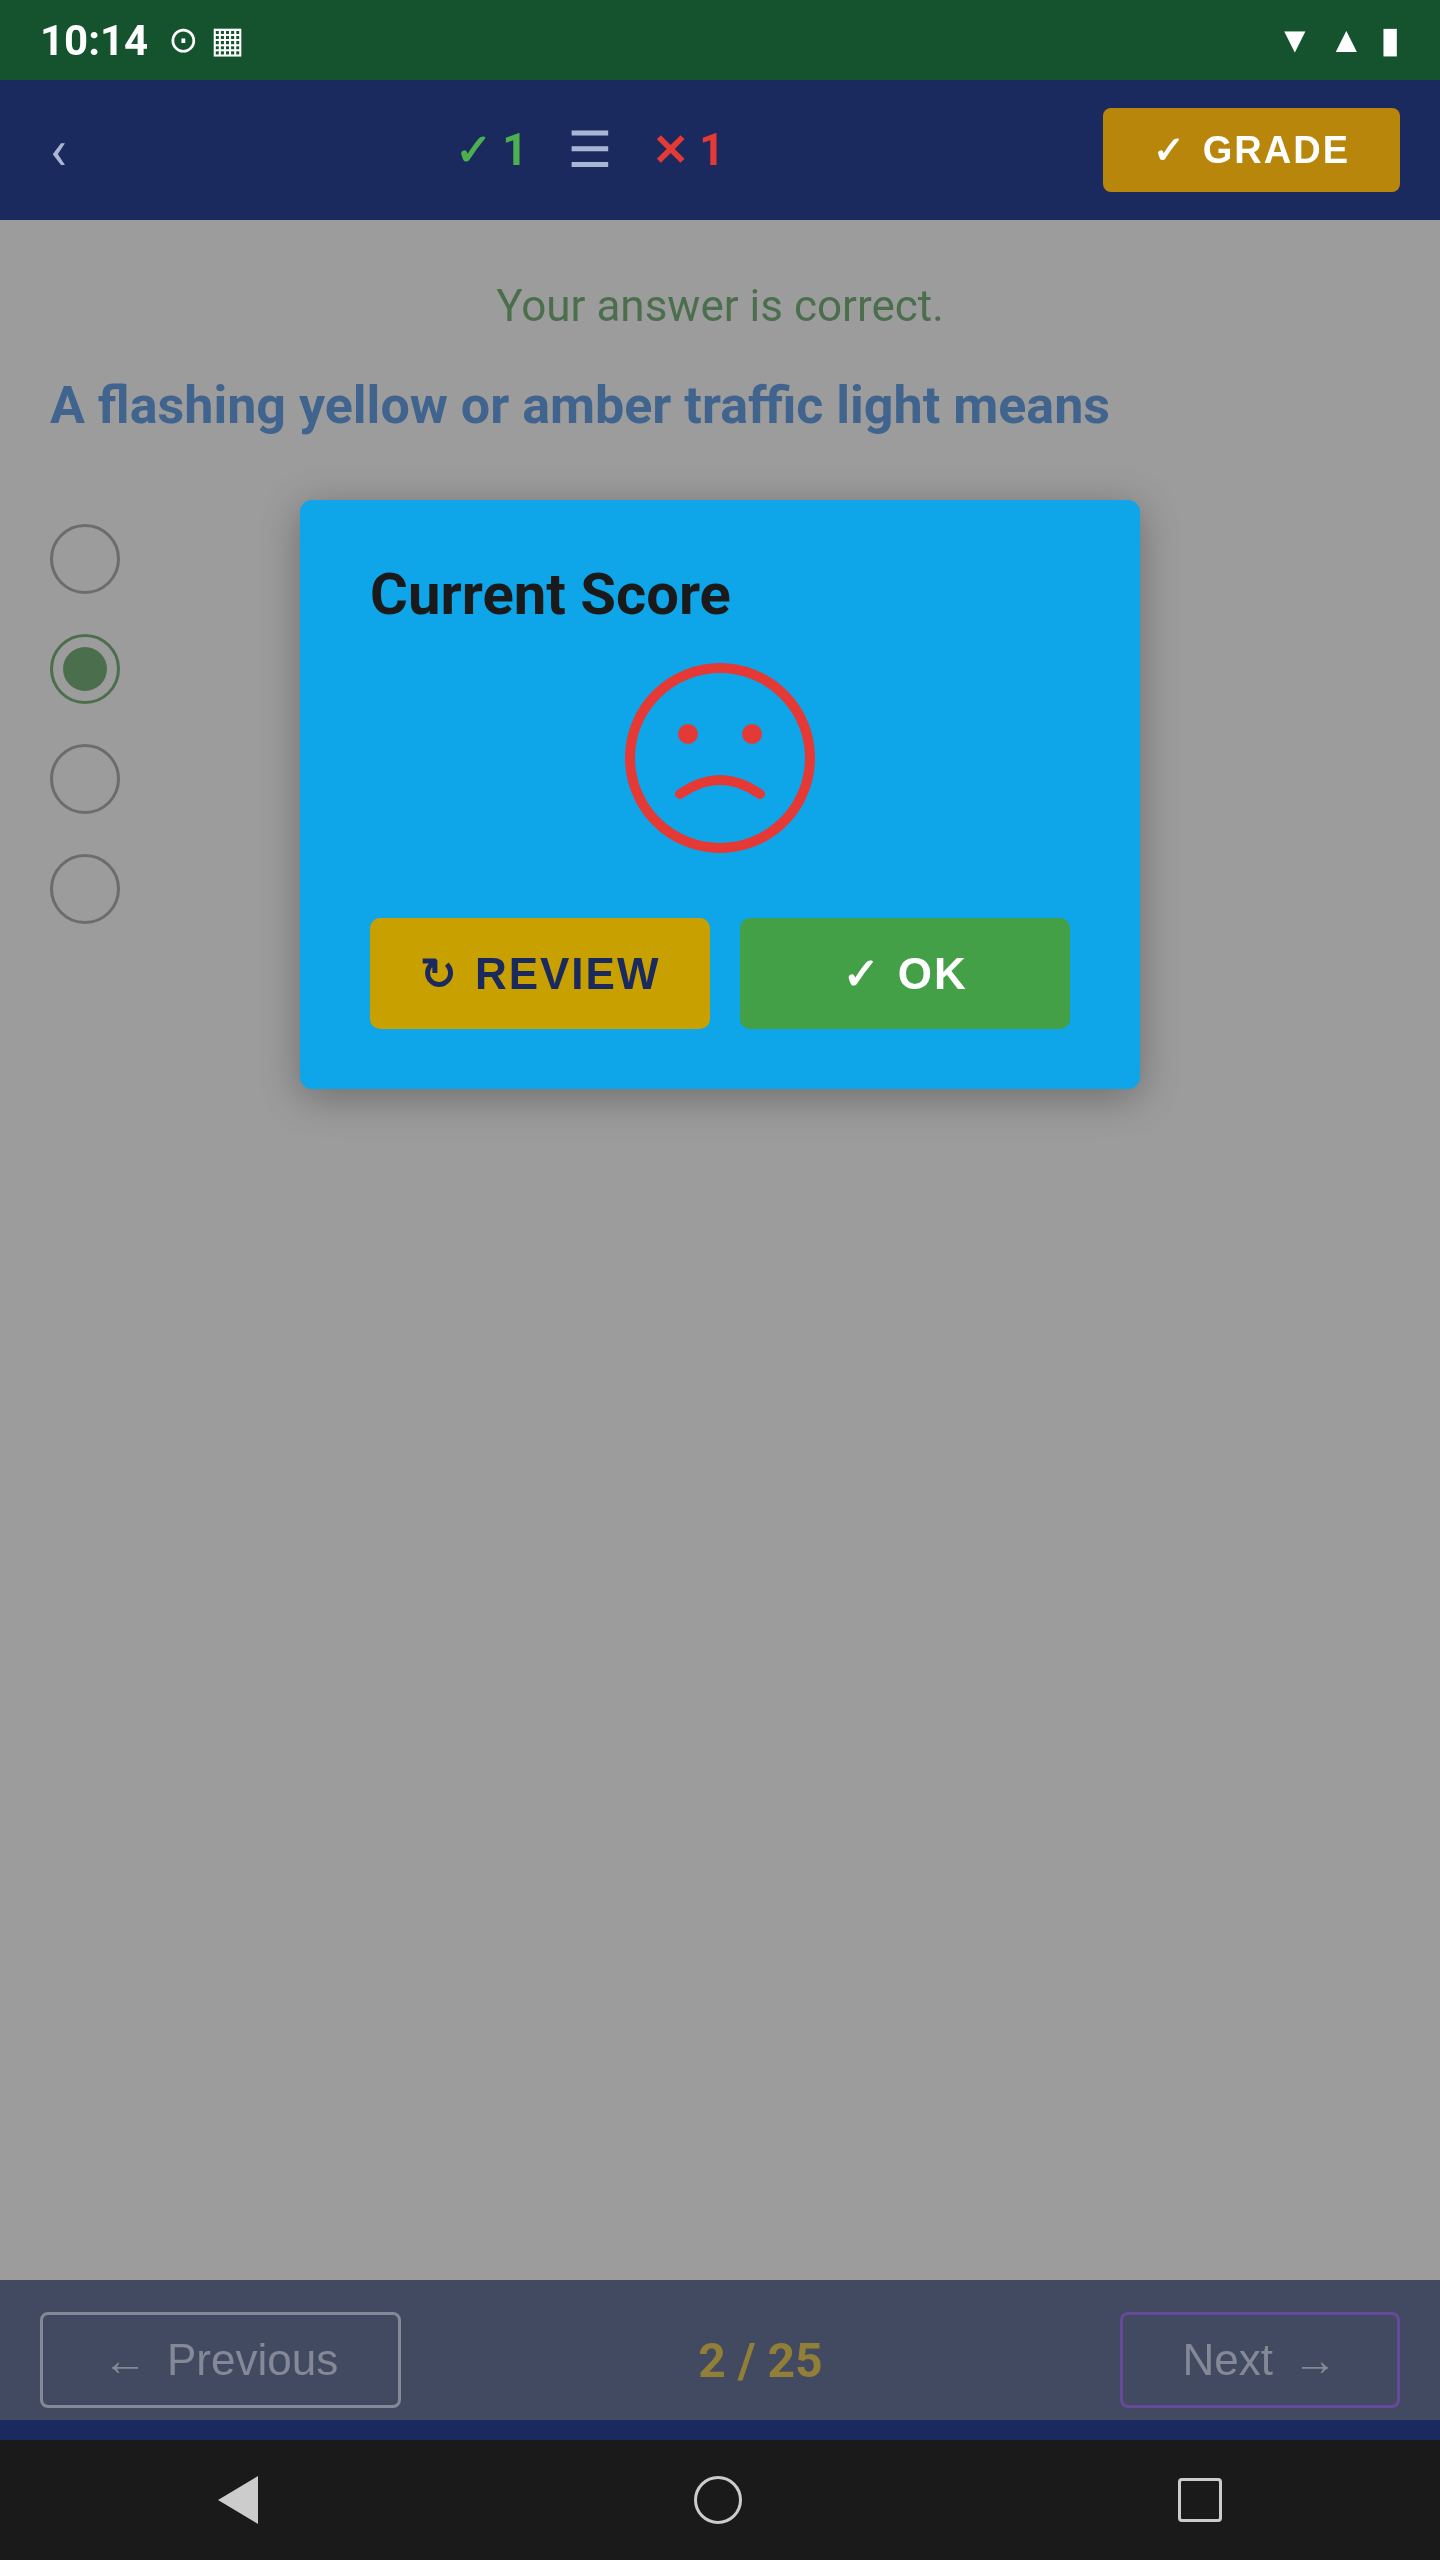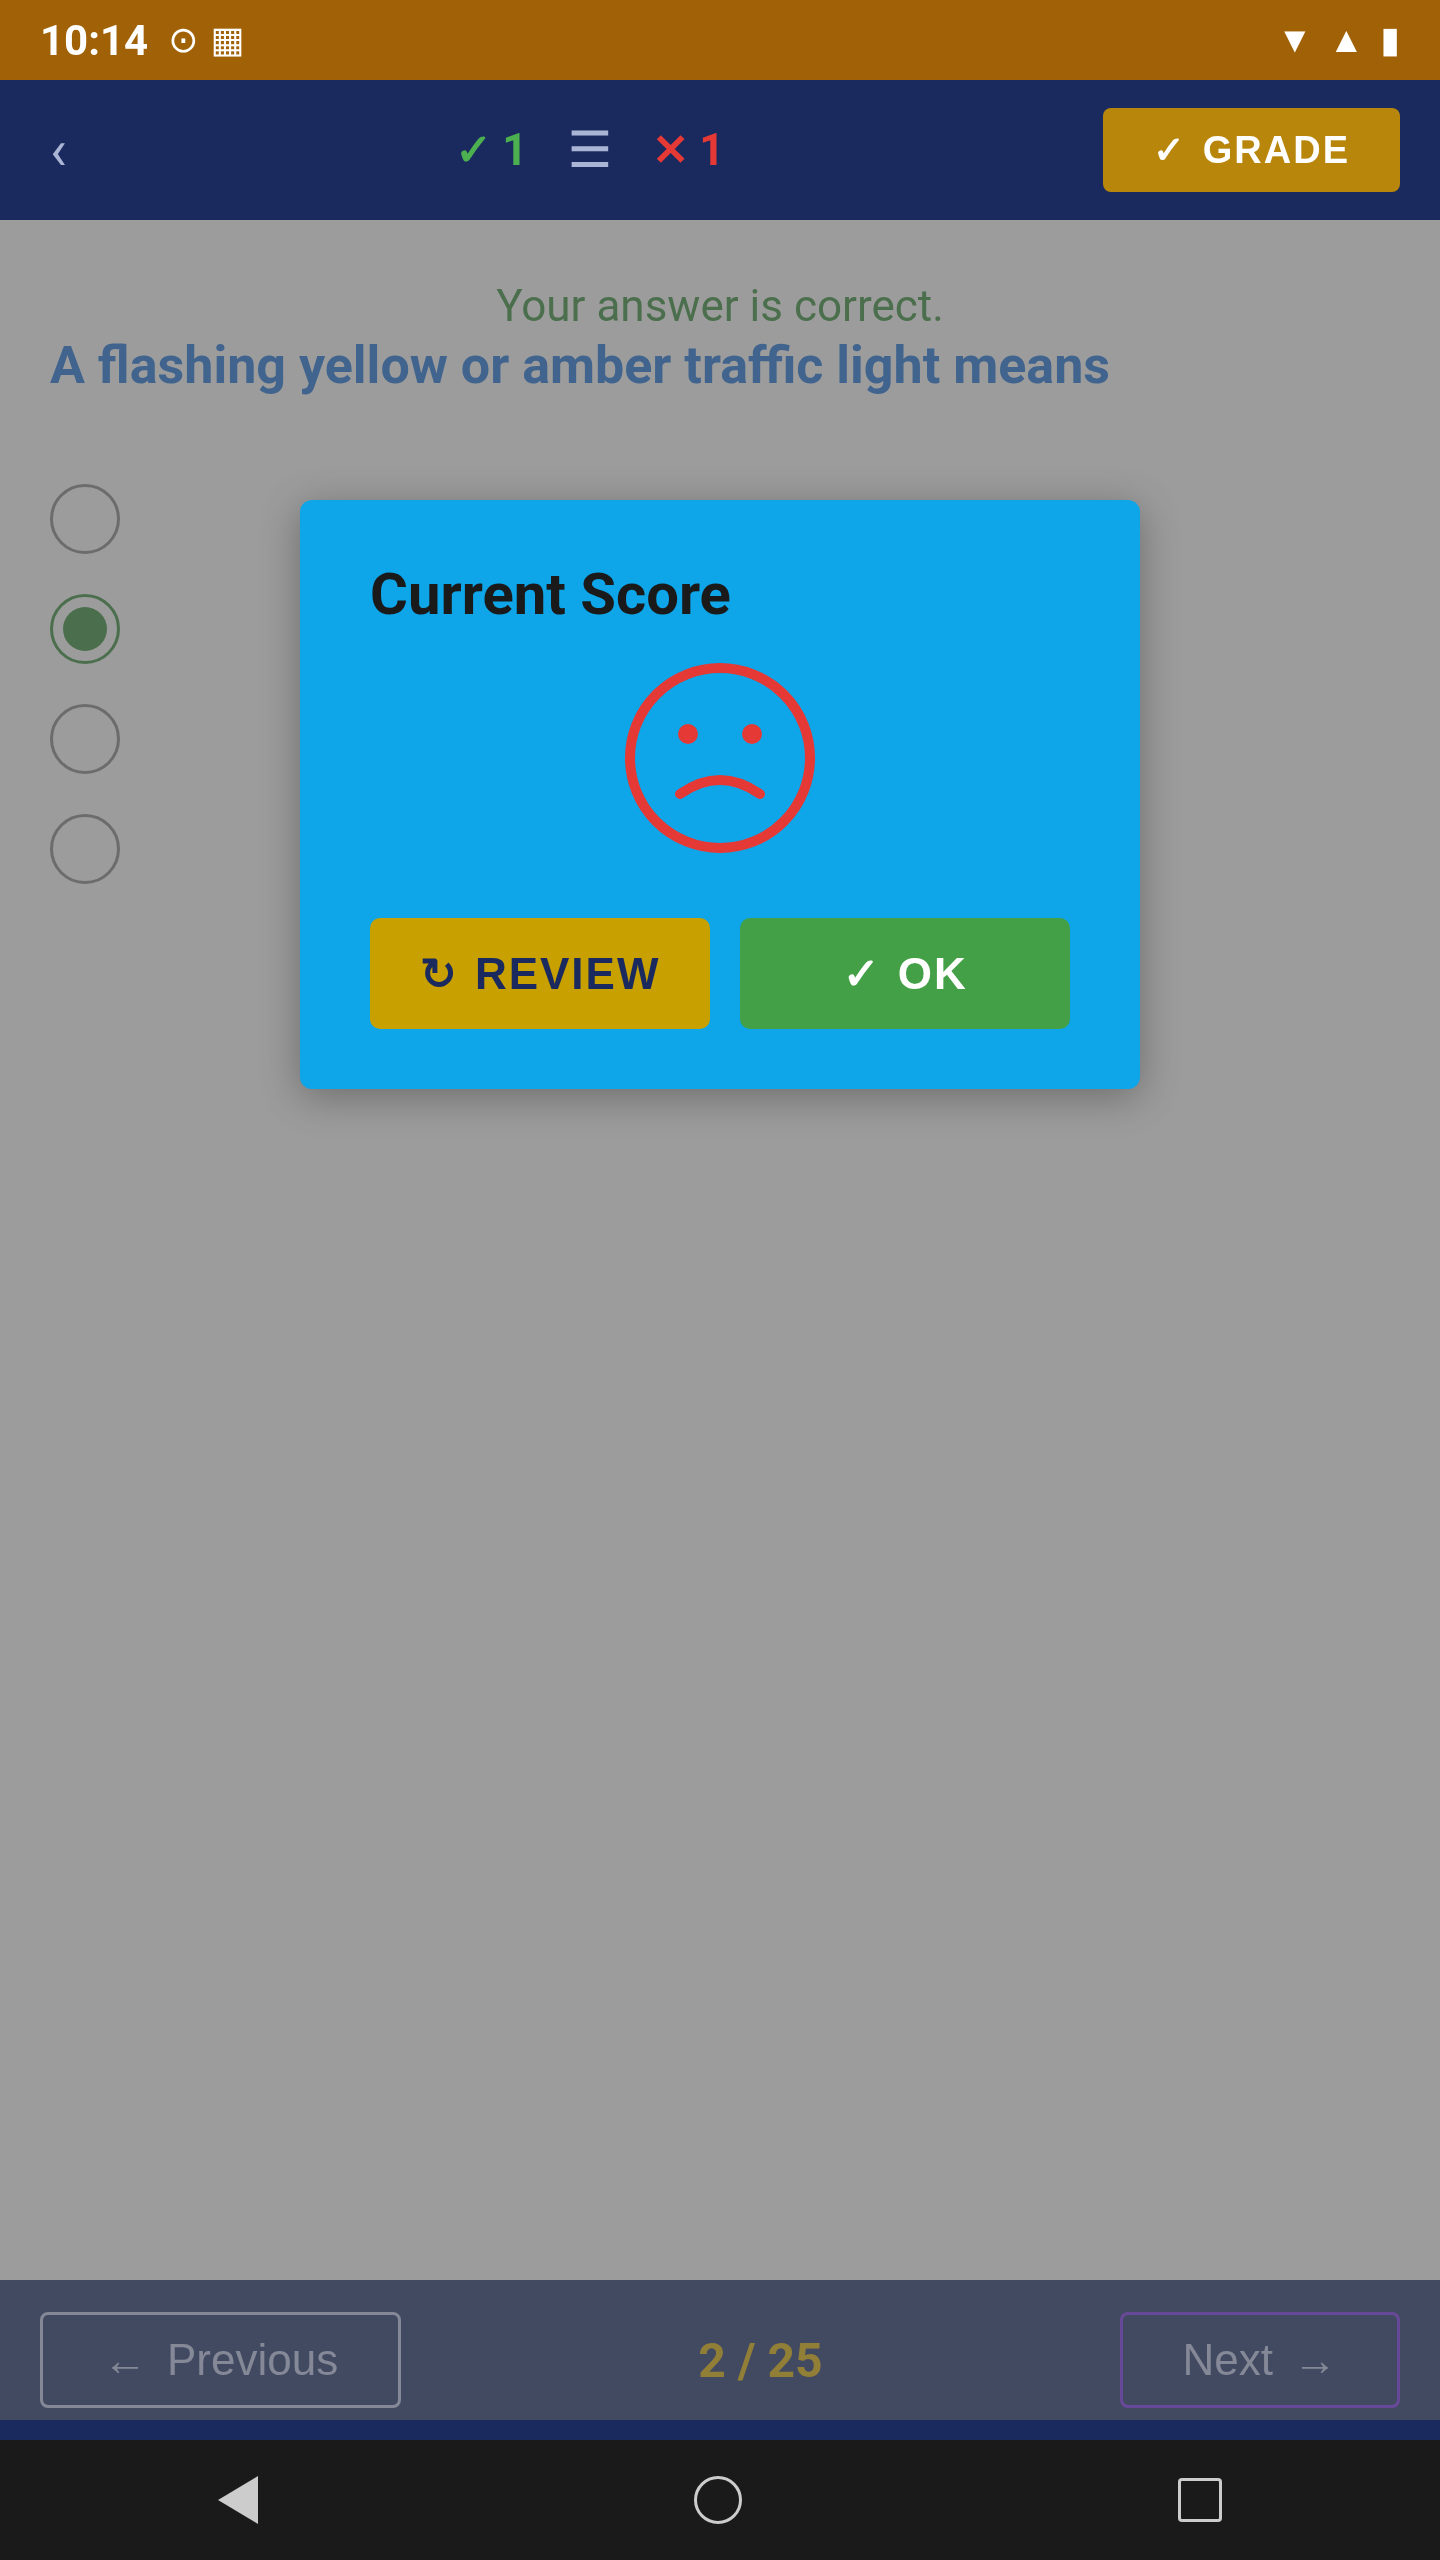--- a/index.html
+++ b/index.html
@@ -11,21 +11,21 @@
       background: #c8c8c8;
       font-family: 'Roboto', Arial, sans-serif;
       overflow: hidden;
       position: relative;
     }
 
     
     .status-bar {
       width: 100%;
       height: 80px;
-      background: #a16207;
+      background: #14532d;
       display: flex;
       align-items: center;
       justify-content: space-between;
       padding: 0 40px;
       position: relative;
       z-index: 10;
     }
 
     .status-bar-left {
       display: flex;
@@ -131,20 +131,21 @@
       background: #e0e0e0;
       padding: 60px 50px 40px 50px;
       position: relative;
       min-height: 2200px;
     }
 
     .correct-msg {
       color: #2e7d32;
       font-size: 44px;
       text-align: center;
+      margin-bottom: 40px;
     }
 
     .question-text {
       color: #1565c0;
       font-size: 52px;
       font-weight: bold;
       line-height: 1.3;
       margin-bottom: 84px;
     }
 

